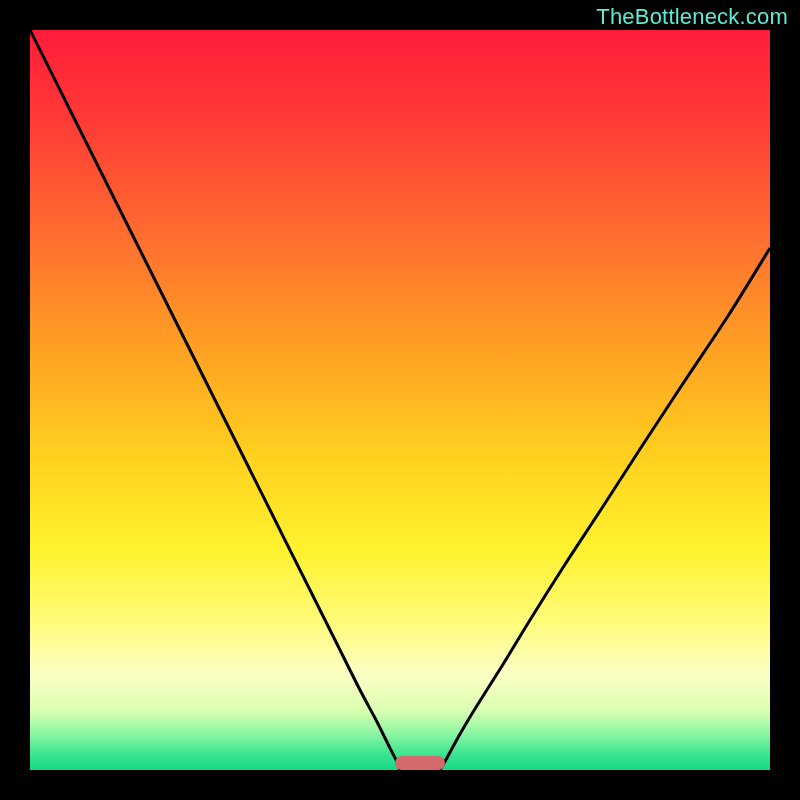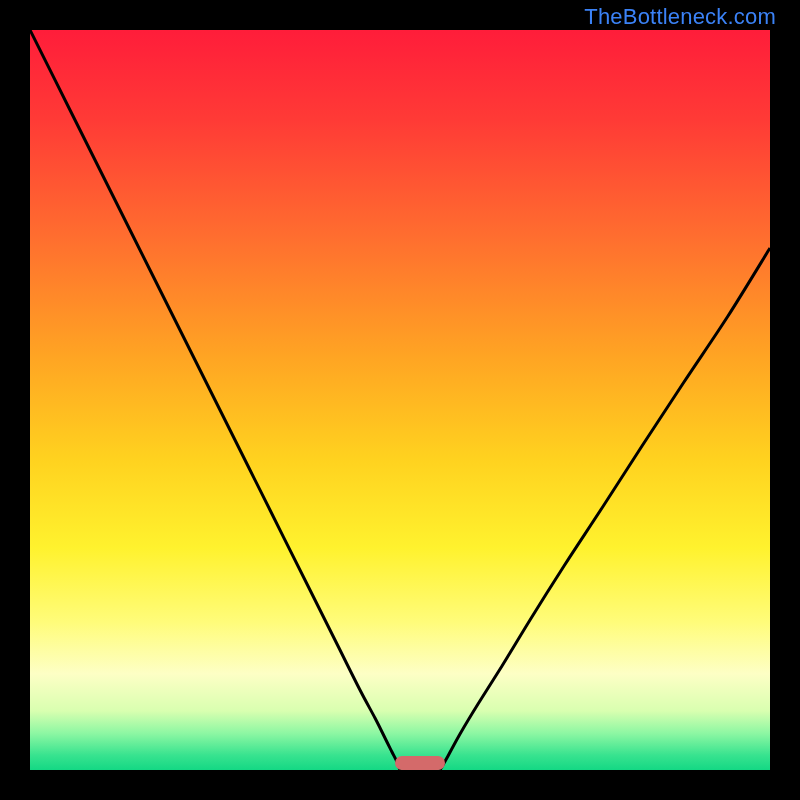--- a/index.html
+++ b/index.html
@@ -36,22 +36,22 @@
       #fdffc5 87%,
       #d9ffb0 92%,
       #8ef7a3 95%,
       #38e38f 98%,
       #14d884 100%
     );
   }
   .watermark {
     position: absolute;
     top: 4px;
-    right: 24px;
-    color: #3b82f6;
+    right: 12px;
+    color: #5eead4;
     font-size: 22px;
     letter-spacing: 0.2px;
   }
   svg {
     position: absolute;
     left: 0;
     top: 0;
   }
 </style>
 </head>

